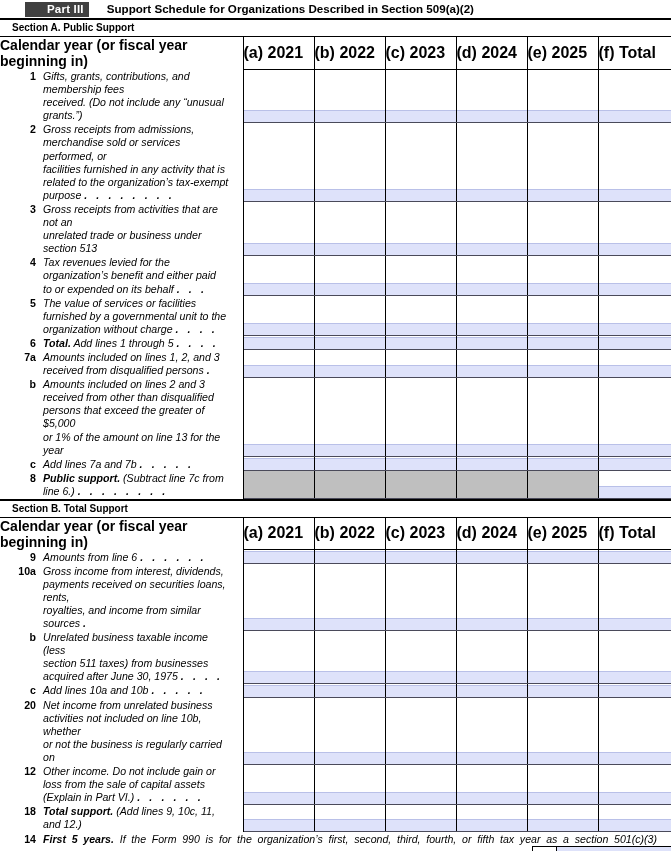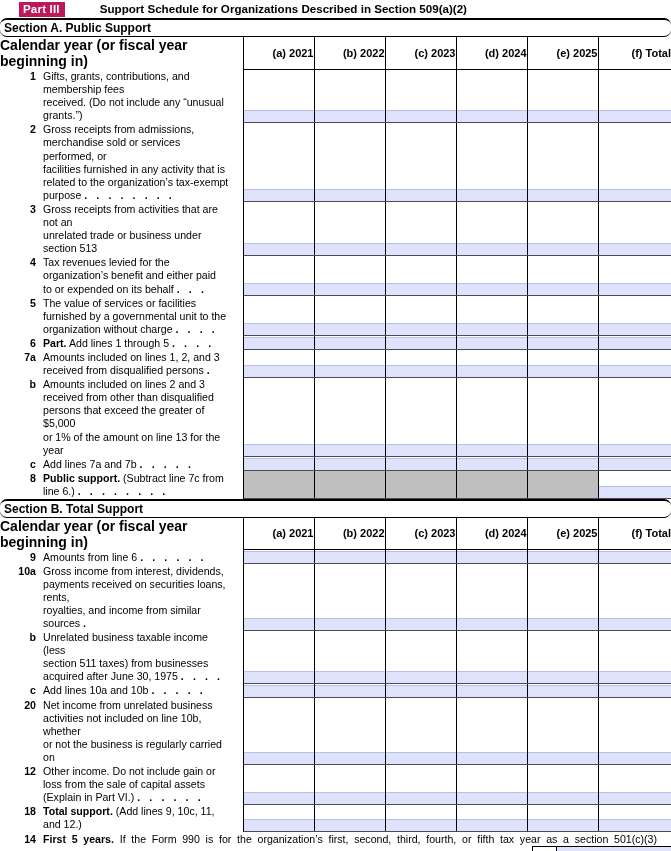--- a/index.html
+++ b/index.html
@@ -11,44 +11,43 @@
   }
   .page{position:relative;width:671px;height:851px;overflow:hidden;}
 
   
   .bold{font-weight:bold;}
   .lead{letter-spacing:3.1px;font-weight:bold;}
 
   
   .part-head{display:flex;align-items:flex-start;padding:2px 0 1px 0;}
   .part-badge{
-    background:#be185d;color:#fff;font-weight:bold;font-size:11.5px;
-    padding:1px 5px 2px 4px;margin-left:19px;line-height:12px;
+    background:#404040;color:#fff;font-weight:bold;font-size:11.5px;
+    padding:1px 5px 2px 22px;margin-left:25px;line-height:12px;
     letter-spacing:.2px;white-space:nowrap;
   }
-  .part-text{margin-left:35px;font-size:11.3px;line-height:13.7px;}
+  .part-text{margin-left:18px;font-size:11.3px;line-height:13.7px;}
   .part-text .t1{font-weight:bold;font-size:11.6px;}
 
   
   .sec-bar{
     border-top:2.2px solid #000;border-bottom:1.3px solid #000;
-    font-weight:bold;font-size:12px;line-height:14px;
-    padding:1px 0 1px 4px;
-    border-radius:7px;
+    font-weight:bold;font-size:10px;line-height:14px;
+    padding:1px 0 1px 12px;
   }
 
   
   table.grid{border-collapse:collapse;width:671px;table-layout:fixed;}
   table.grid col.c-desc{width:243px;}
   table.grid col.c-col{width:71px;}
   table.grid col.c-tot{width:73px;}
 
   .hdr td{
     border:1px solid #000;border-top:none;
-    font-weight:bold;font-size:11px;text-align:right;
+    font-weight:bold;font-size:16px;text-align:left;
     height:14px;padding:0;
   }
   .hdr td.desc{text-align:left;padding-left:0;border-left:none;font-size:14px;}
 
   td.cell{
     border-left:1px solid #000;border-right:1px solid #000;
     border-bottom:1.6px solid #4a4a5a;
     padding:0;vertical-align:bottom;background:#fff;
   }
   td.cell .fill{height:11px;background:#dee2fa;border-top:1px solid #b9c0e8;}
@@ -58,27 +57,27 @@
 
   td.desc{
     border-right:1px solid #000;border-bottom:none;
     padding:0;vertical-align:top;background:#fff;
   }
   .row-inner{display:flex;align-items:flex-start;}
   .num{
     width:36px;min-width:36px;text-align:right;padding-right:7px;
     font-weight:bold;font-size:10.6px;line-height:13.1px;padding-top:1px;
   }
-  .txt{font-size:10.6px;line-height:13.1px;padding-top:1px;padding-right:14px;}
+  .txt{font-size:10.6px;line-height:13.1px;padding-top:1px;padding-right:14px;font-style:italic;}
 
   
   .l14{display:flex;align-items:flex-start;padding:1px 0 0 0;
        border-bottom:none;font-size:10.6px;line-height:13.2px;}
   .l14 .num{padding-top:0;}
-  .l14 .body{flex:1;padding-right:14px;}
+  .l14 .body{flex:1;padding-right:14px;font-style:italic;}
   .just{text-align:justify;text-align-last:justify;}
   .cbox{
     display:inline-block;width:9px;height:9px;background:#dee2fa;
     border:1.4px solid #2b2b33;vertical-align:-1px;margin-left:2px;
   }
 
   
   table.pct{border-collapse:collapse;width:671px;table-layout:fixed;}
   table.pct col.p-desc{width:532px;}
   table.pct col.p-num{width:24px;}
@@ -260,21 +259,21 @@
             <div class="fill"></div>
           </td>
           <td class="cell last">
             <div class="fill"></div>
           </td>
         </tr>
         <tr class="datarow">
           <td class="desc">
             <div class="row-inner">
               <div class="num">6</div>
-              <div class="txt"><span class="bold">Part.</span> Add lines 1 through 5 <span class="lead">. . . .</span></div>
+              <div class="txt"><span class="bold">Total.</span> Add lines 1 through 5 <span class="lead">. . . .</span></div>
             </div>
           </td>
           <td class="cell">
             <div class="fill"></div>
           </td>
           <td class="cell">
             <div class="fill"></div>
           </td>
           <td class="cell">
             <div class="fill"></div>

